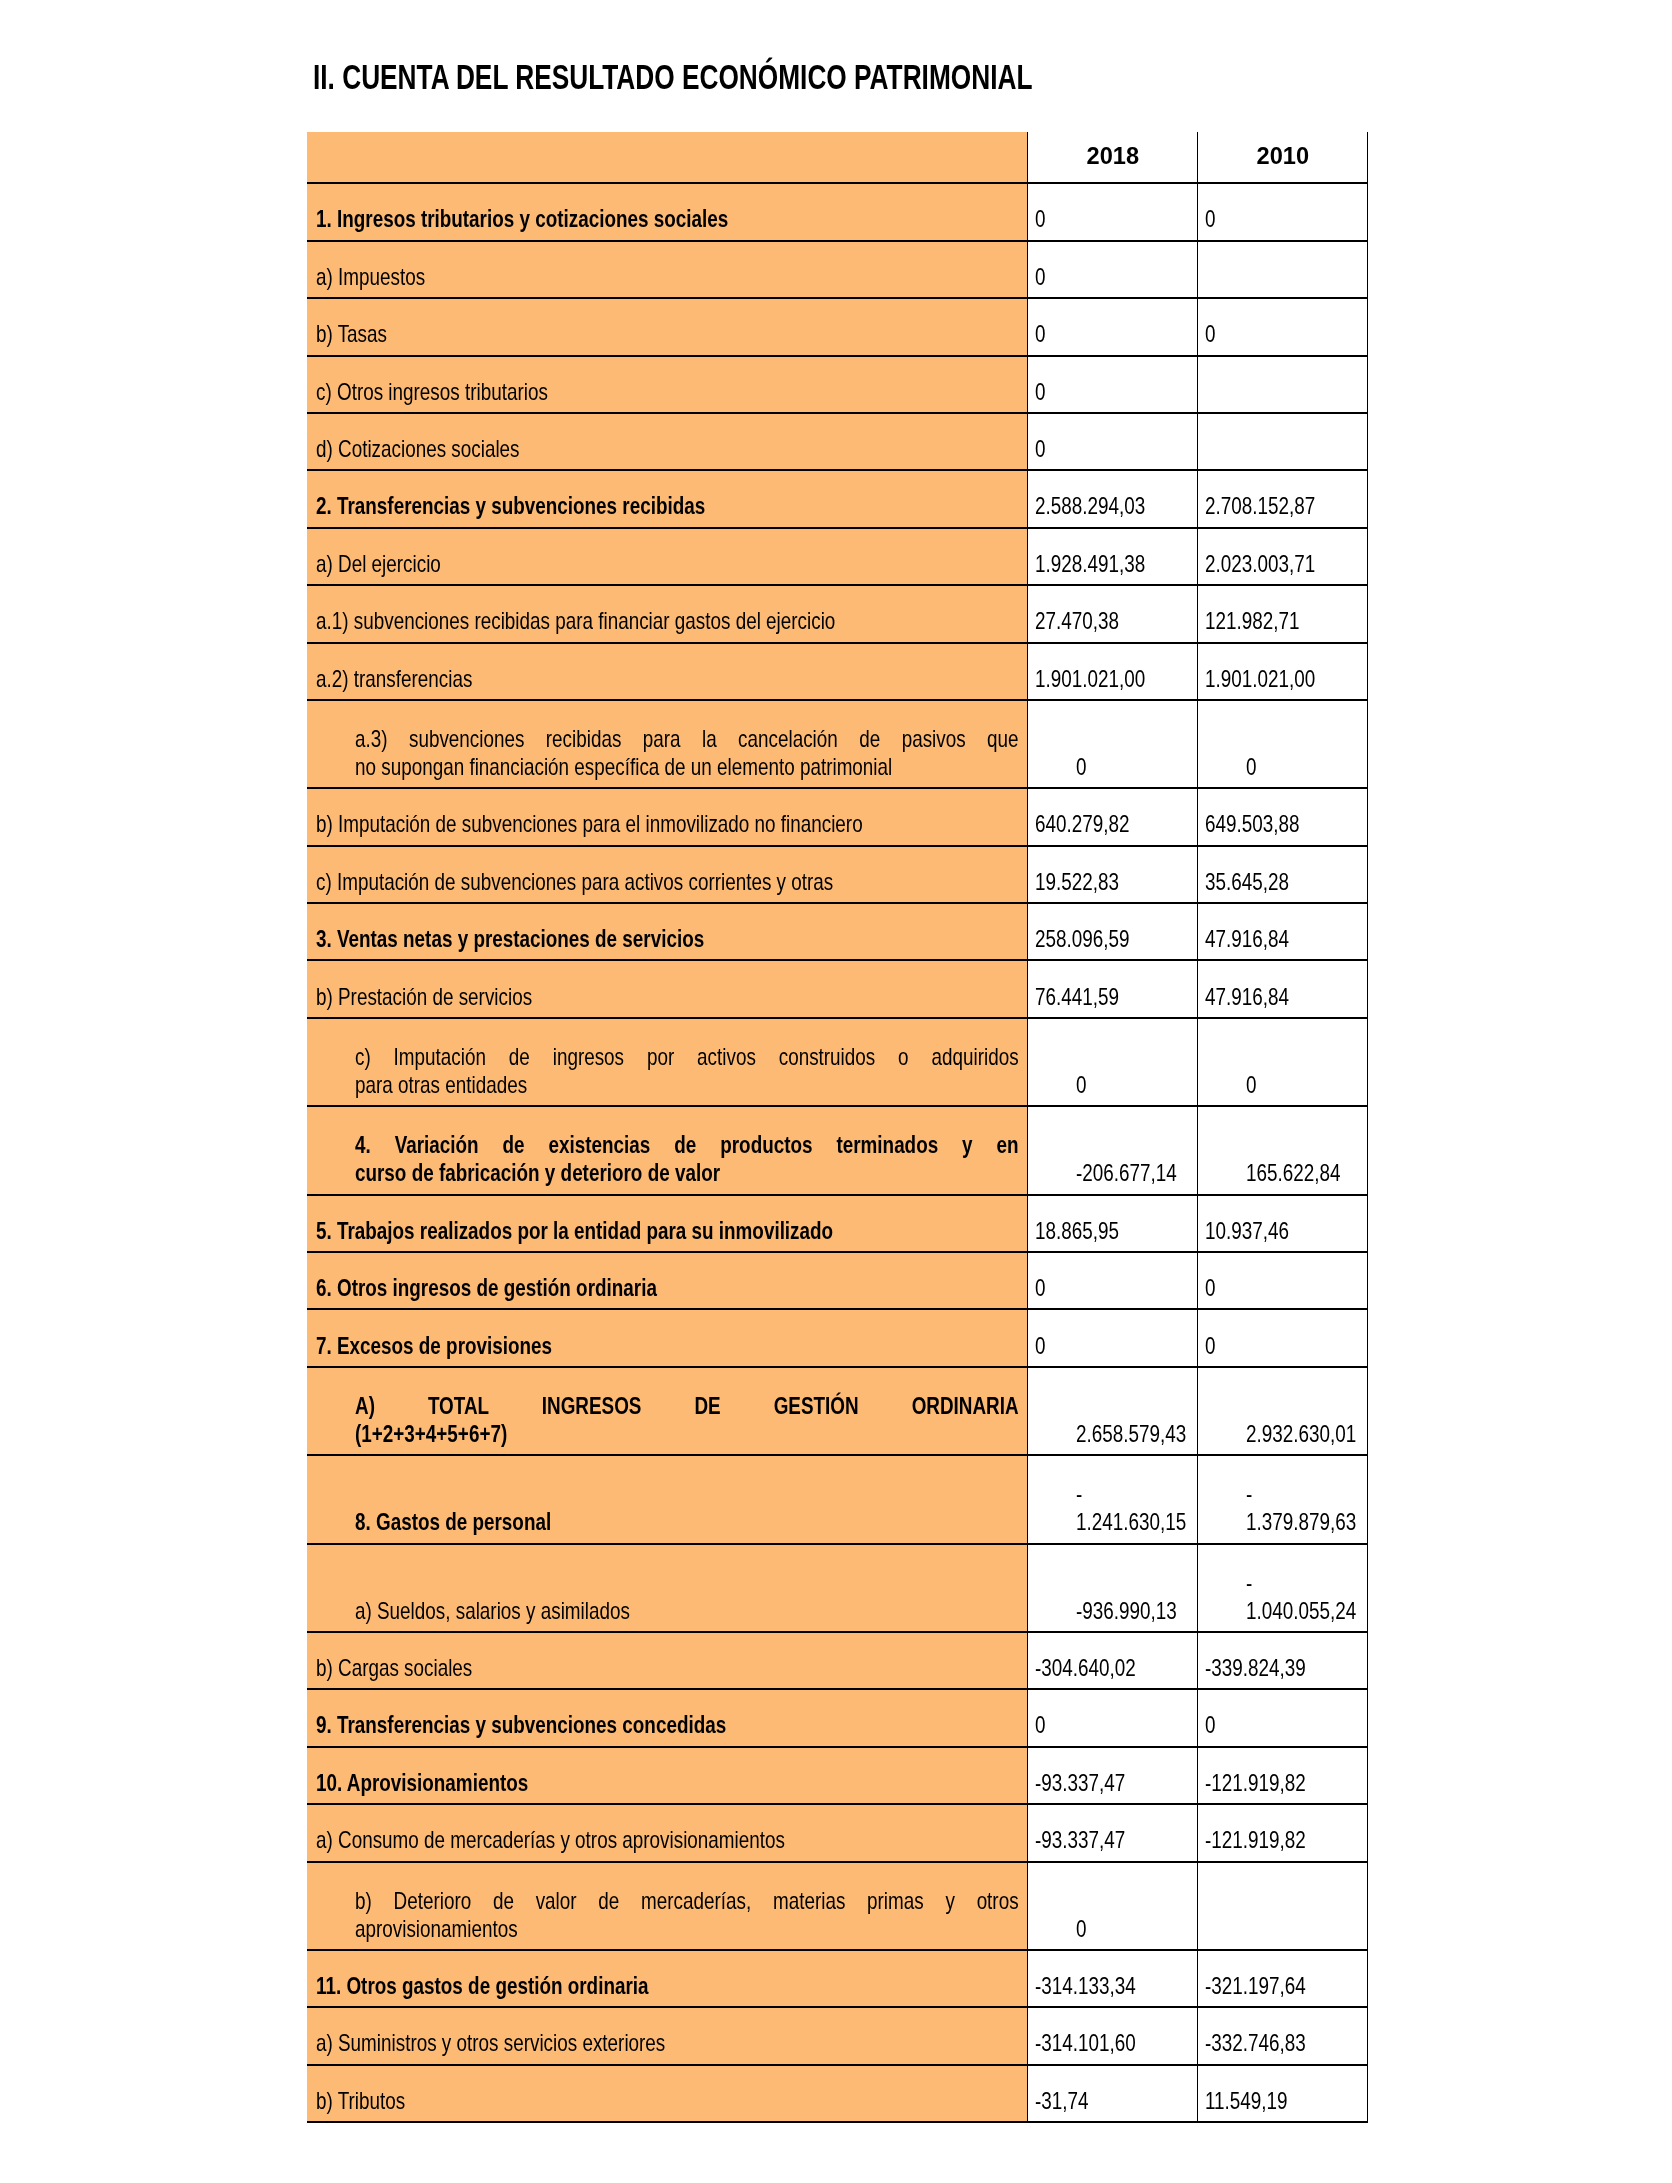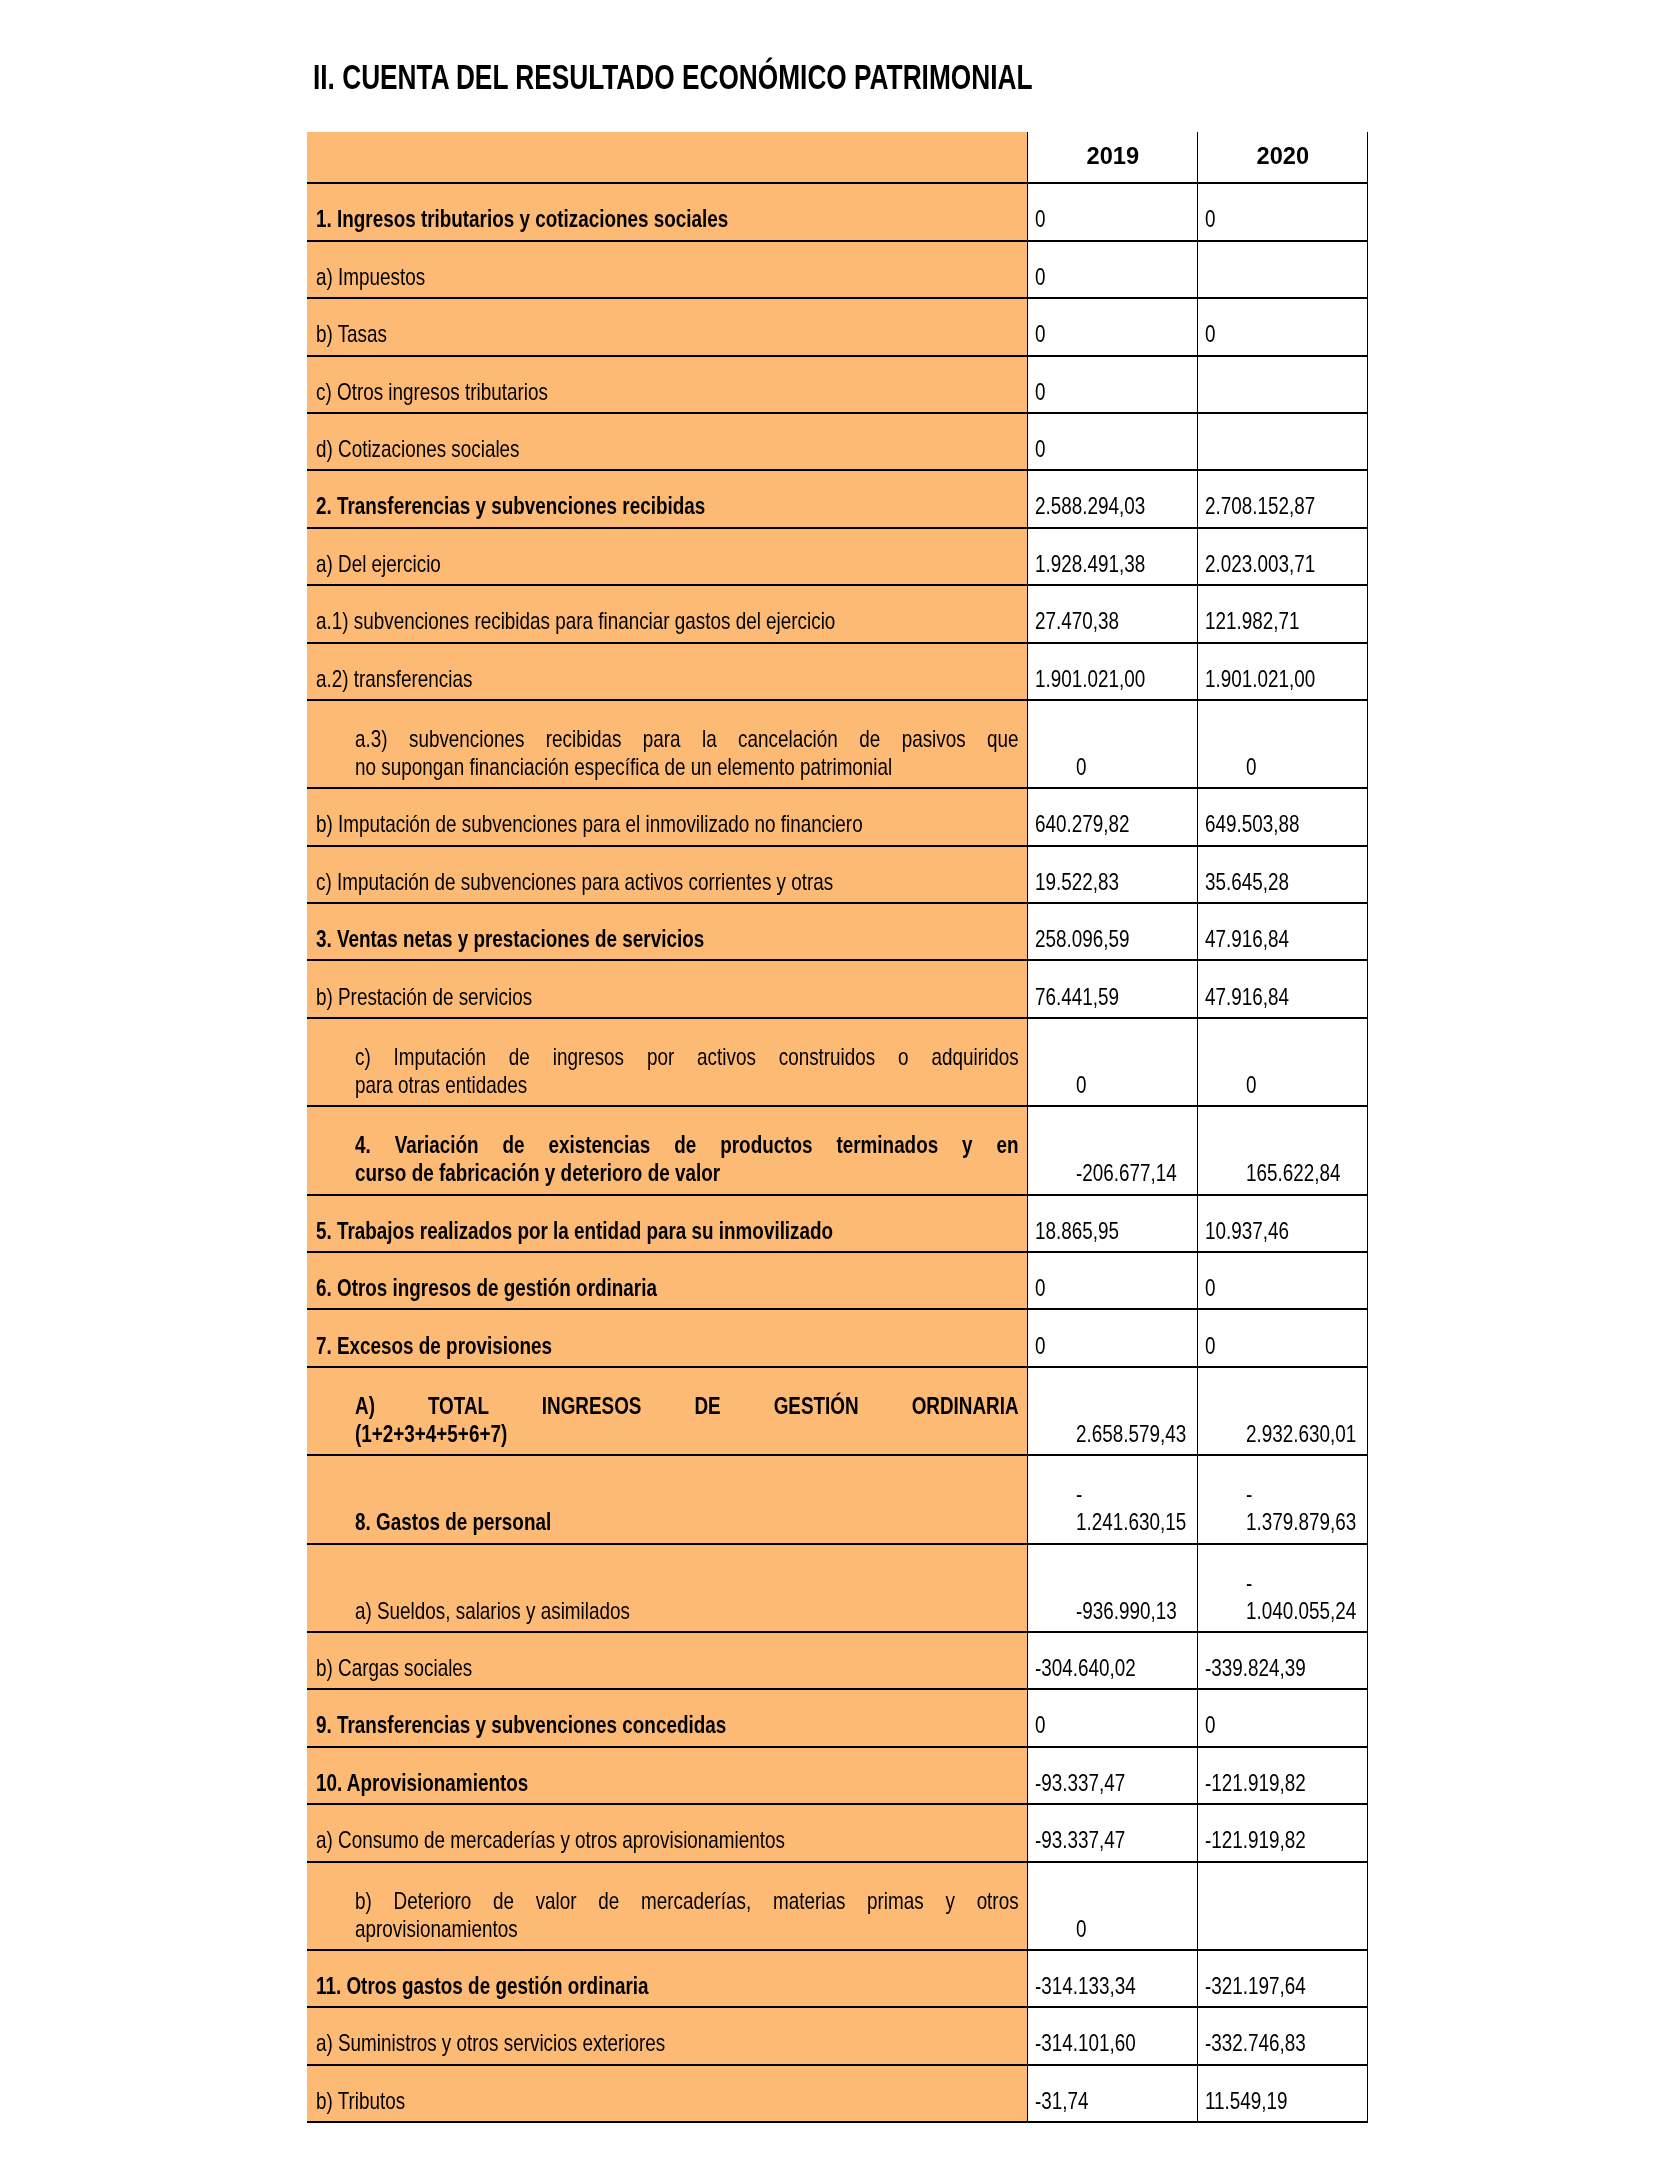--- a/index.html
+++ b/index.html
@@ -90,22 +90,22 @@
 
   <table class="statement">
     <colgroup>
       <col style="width:720px">
       <col style="width:170px">
       <col style="width:170px">
     </colgroup>
     <thead>
       <tr>
         <td class="lbl"></td>
-        <td class="val">2019</td>
-        <td class="val">2020</td>
+        <td class="val">2018</td>
+        <td class="val">2010</td>
       </tr>
     </thead>
     <tbody id="table-body">
         <tr class="single bold">
           <td class="lbl">
             <div class="squash">
               <div class="lline">1. Ingresos tributarios y cotizaciones sociales</div>
             </div>
           </td>
           <td class="val">

